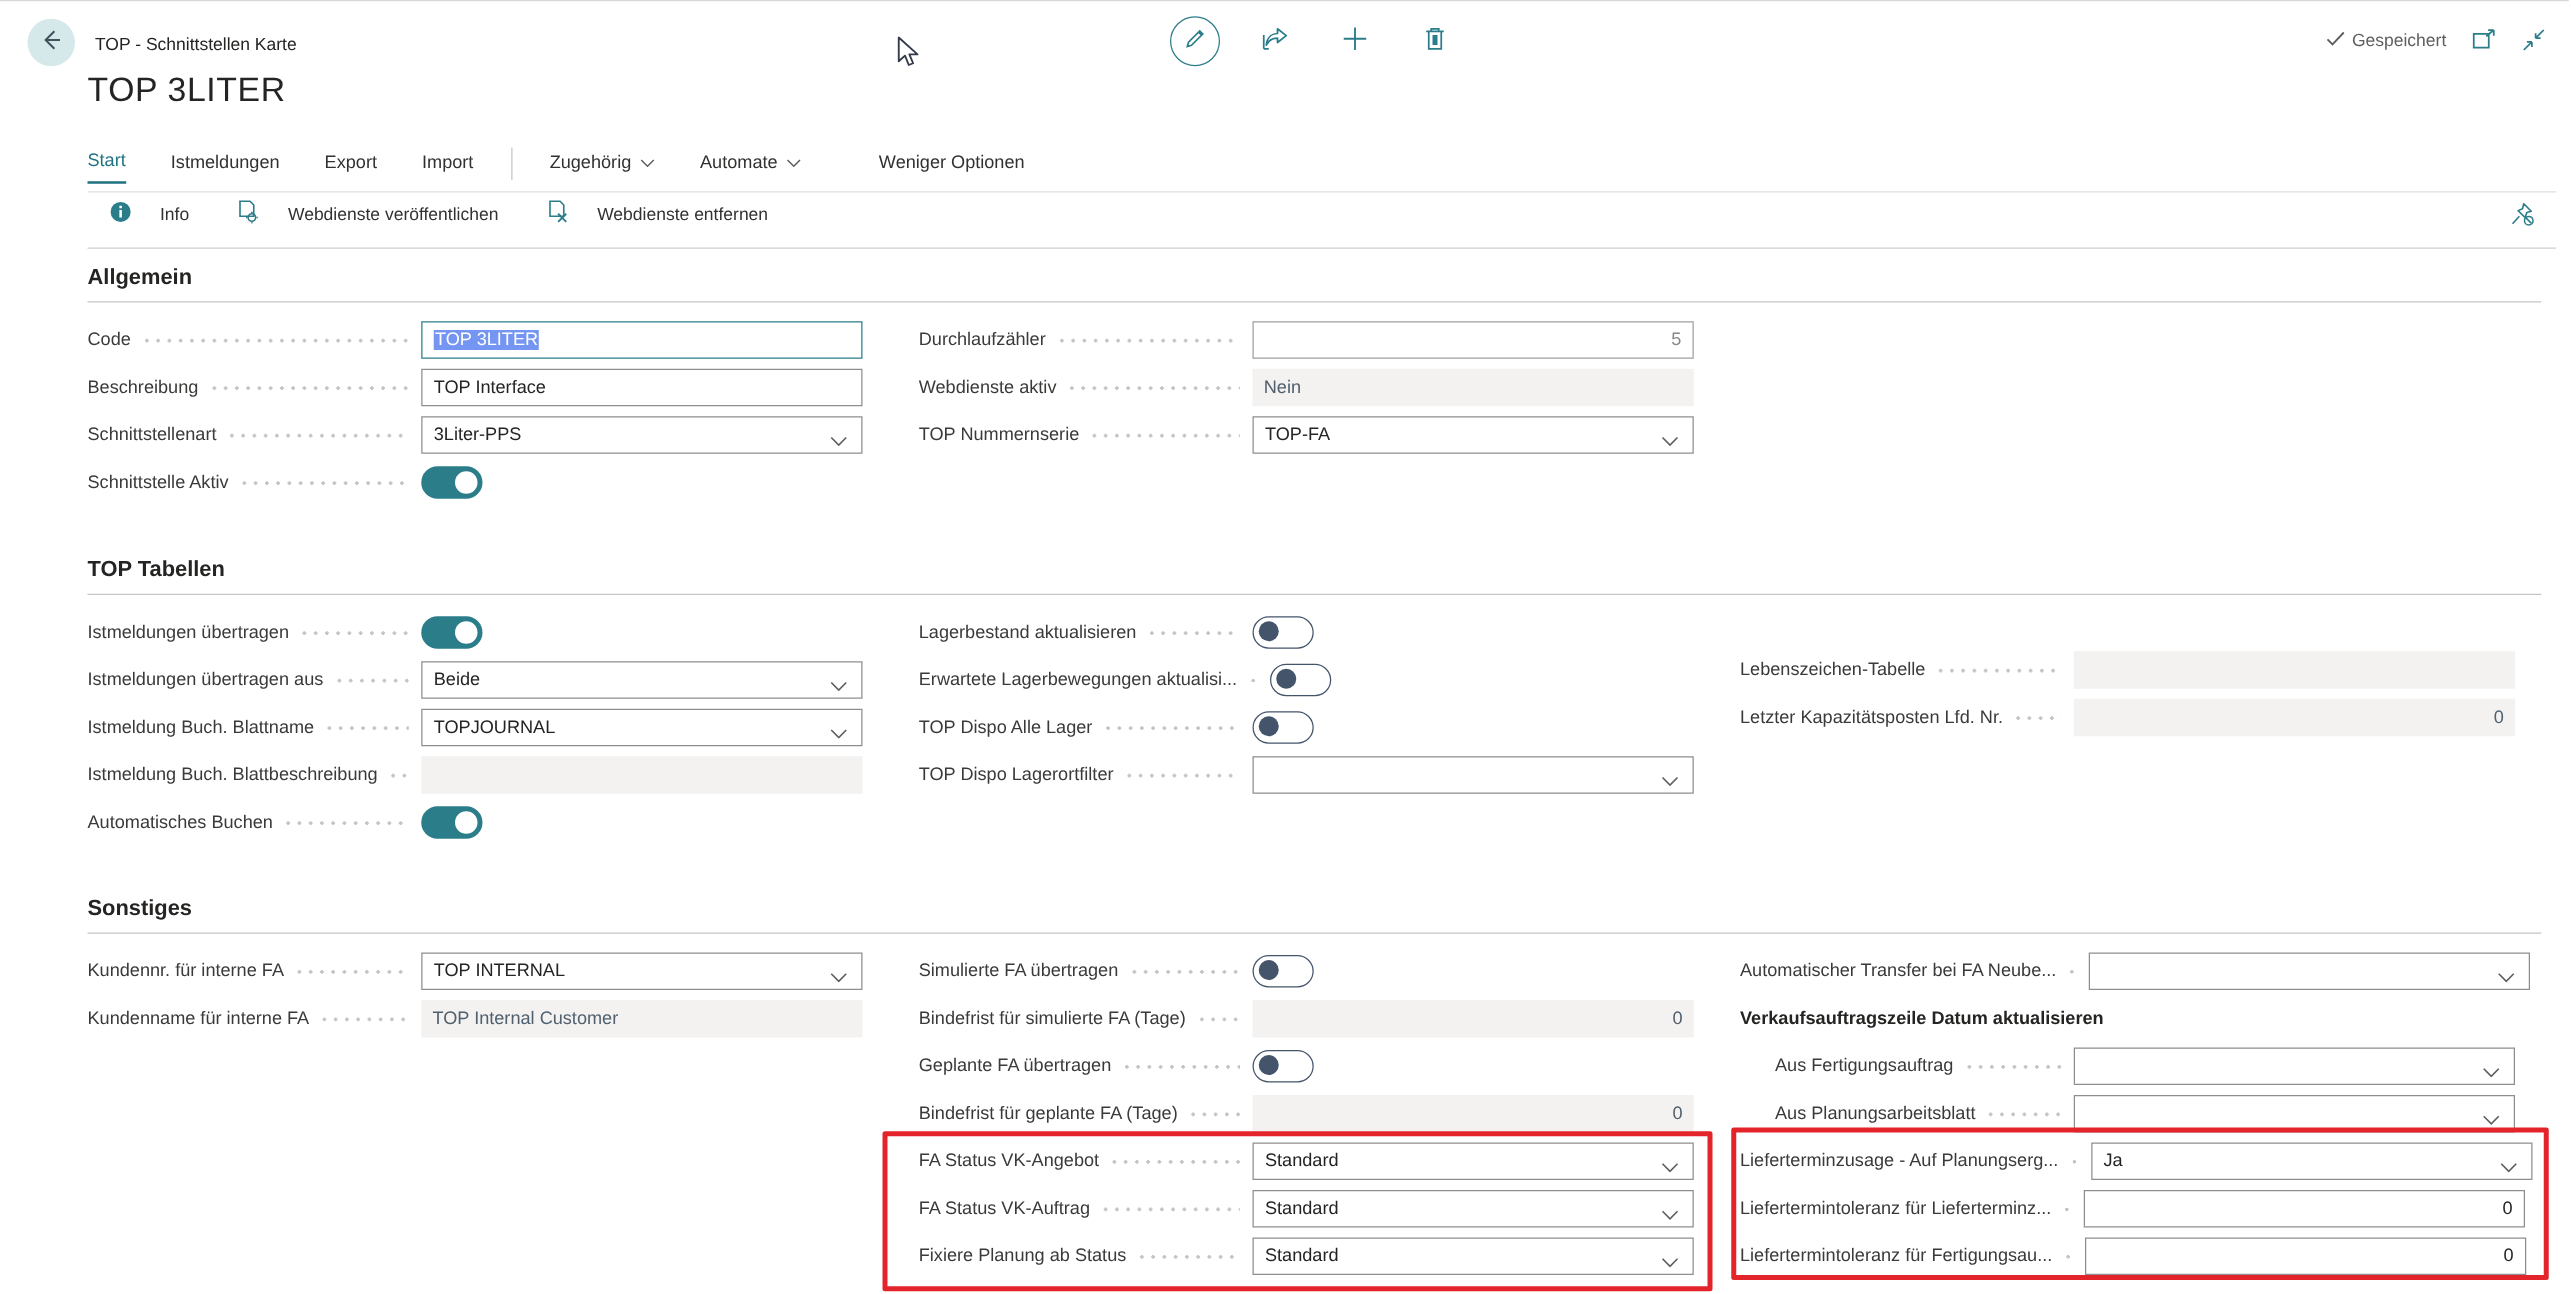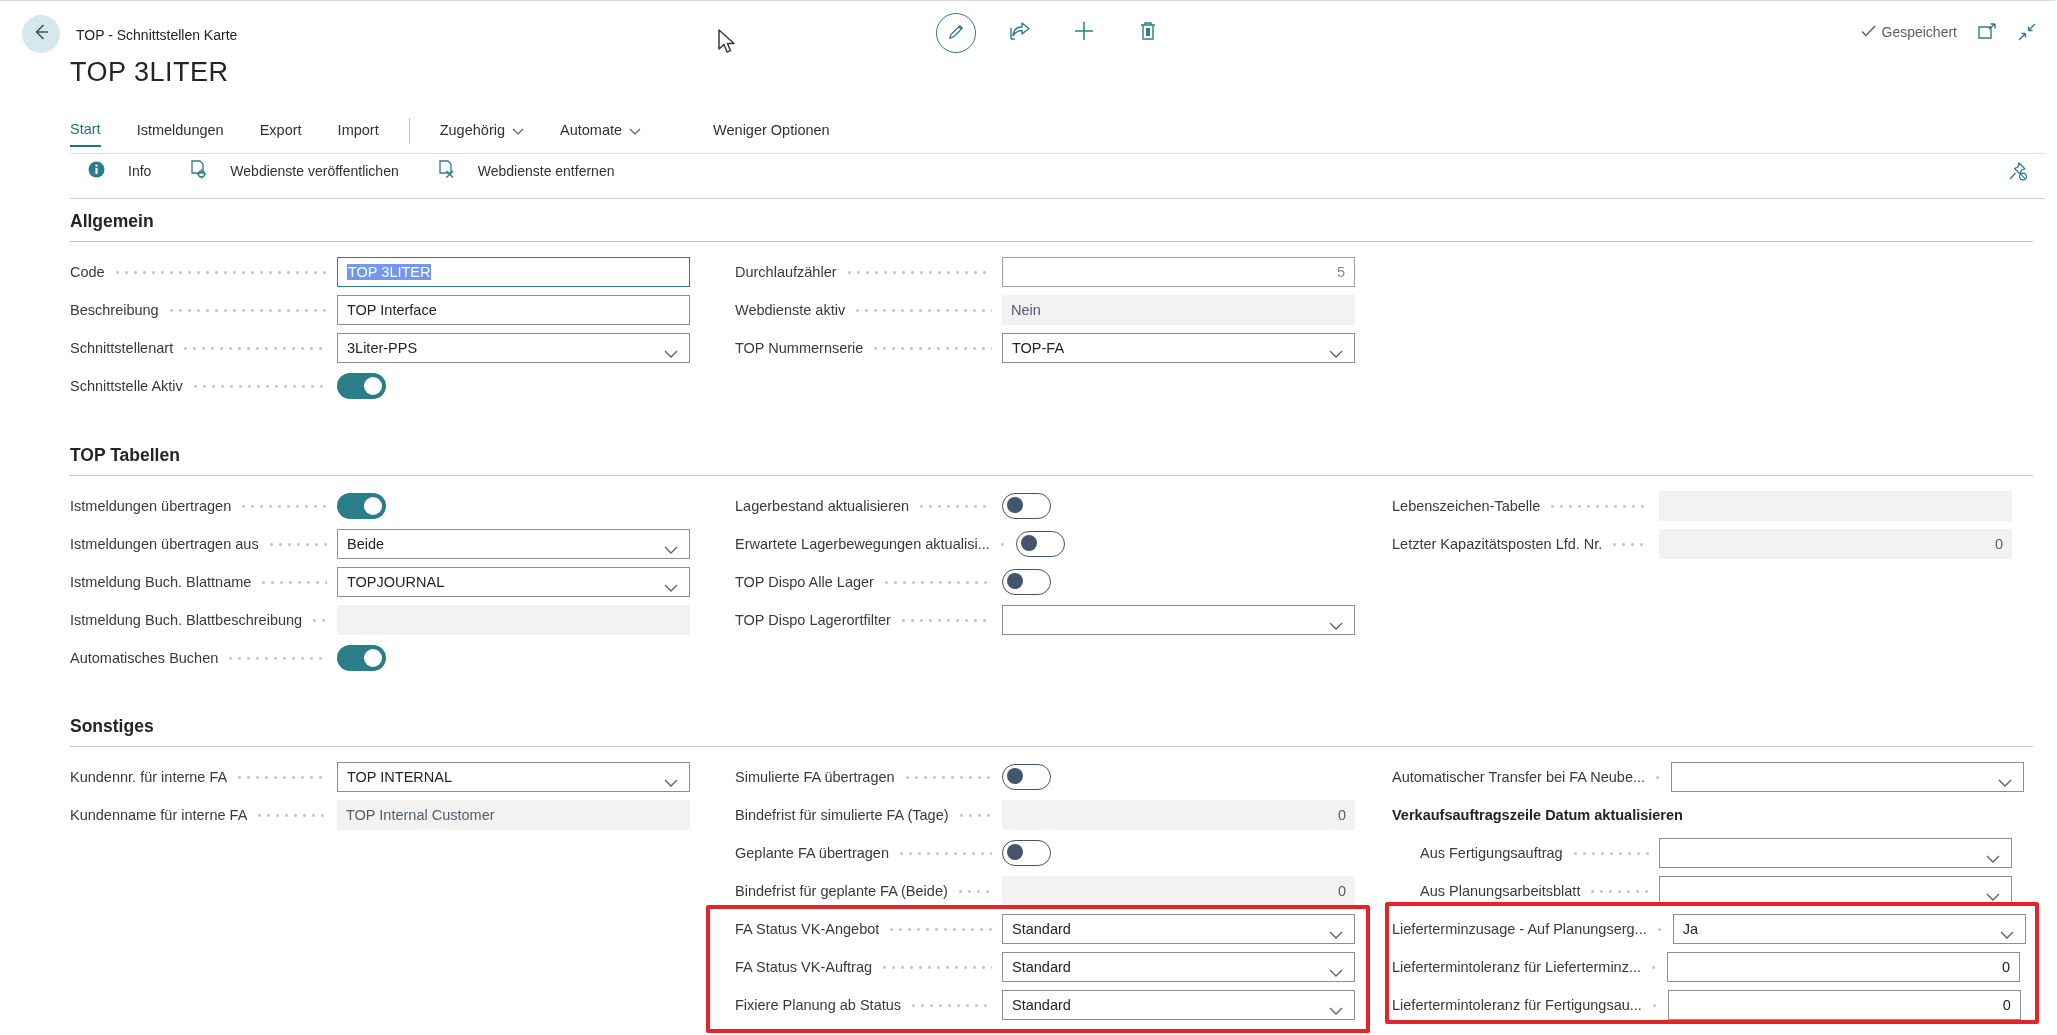--- a/index.html
+++ b/index.html
@@ -23,21 +23,21 @@
 
   .saved-area { position:absolute; right:18px; top:22px; display:flex; align-items:center; gap:20px; }
   .saved-label { display:flex; align-items:center; gap:6px; font-size:14px; color:#605e5c; }
   .win-icon { cursor:pointer; display:flex; align-items:center; }
 
   
   .tabs { position:absolute; left:70px; top:117px; display:flex; align-items:center; gap:36px; font-size:14.5px; color:#323130; }
   .tab { cursor:pointer; padding-bottom:8px; display:flex; align-items:center; gap:7px; white-space:nowrap; }
   .tab.active { color:#1f7380; border-bottom:2px solid #1f7380; }
   .tab-divider { width:1px; height:26px; background:#c8c6c4; margin:0 -6px 6px -6px; }
-  .tab.more { margin-left:36px; }
+  .tab.more { margin-left:26px; }
 
   .hline1 { position:absolute; left:70px; right:10px; top:152px; height:1px; background:#e1dfdd; }
   .hline2 { position:absolute; left:70px; right:10px; top:197px; height:1px; background:#d2d0ce; }
 
   
   .ribbon { position:absolute; left:88px; top:159px; display:flex; align-items:center; gap:38px; font-size:14px; color:#323130; }
   .ribbon-item { display:flex; align-items:center; gap:23px; cursor:pointer; white-space:nowrap; }
   .unpin { position:absolute; right:26px; top:160px; cursor:pointer; }
 
   
@@ -361,21 +361,21 @@
       <span class="dots"></span>
       <div class="fld bordered">
           <span></span>
         <span class="chev"><svg width="14" height="8" viewBox="0 0 14 8">
               <path d="M1 1 L7 7 L13 1" fill="none" stroke="#605e5c" stroke-width="1.3"></path>
             </svg></span>
       </div>
     </div>
   </div>
 
-  <div class="col" style="left:1392px; top:490px">
+  <div class="col" style="left:1392px; top:520px">
     <div class="row">
       <span class="lbl">Lebenszeichen-Tabelle</span>
       <span class="dots"></span>
       <div class="fld ro"></div>
     </div>
     <div class="row">
       <span class="lbl">Letzter Kapazitätsposten Lfd. Nr.</span>
       <span class="dots"></span>
       <div class="fld ro ro-num">0</div>
     </div>
@@ -420,21 +420,21 @@
     <div class="row">
       <span class="lbl">Geplante FA übertragen</span>
       <span class="dots"></span>
       <div class="fld ftoggle">
           <span class="toggle off">
             <span class="knob"></span>
           </span>
         </div>
     </div>
     <div class="row">
-      <span class="lbl">Bindefrist für geplante FA (Beide)</span>
+      <span class="lbl">Bindefrist für geplante FA (Tage)</span>
       <span class="dots"></span>
       <div class="fld ro ro-num">0</div>
     </div>
     <div class="row">
       <span class="lbl">FA Status VK-Angebot</span>
       <span class="dots"></span>
       <div class="fld bordered">
           <span>Standard</span>
         <span class="chev"><svg width="14" height="8" viewBox="0 0 14 8">
               <path d="M1 1 L7 7 L13 1" fill="none" stroke="#605e5c" stroke-width="1.3"></path>

